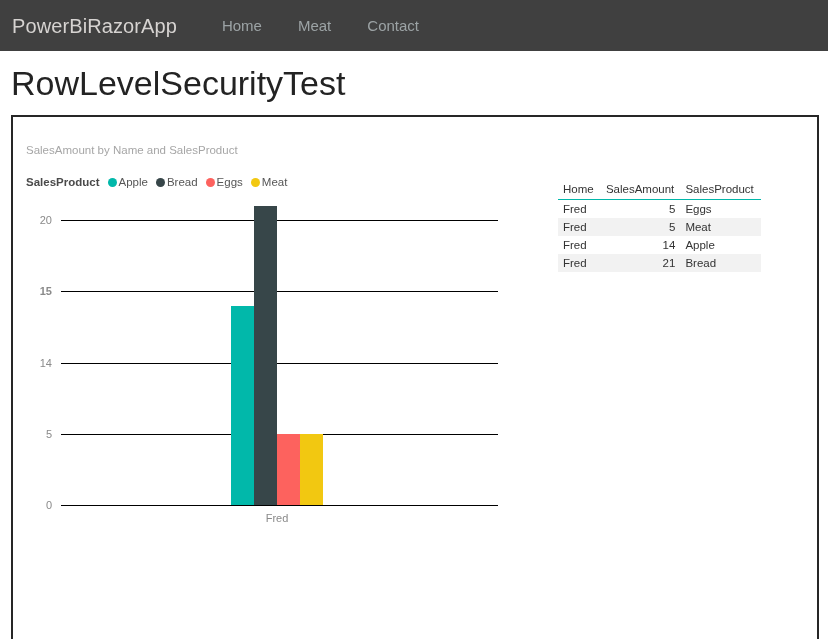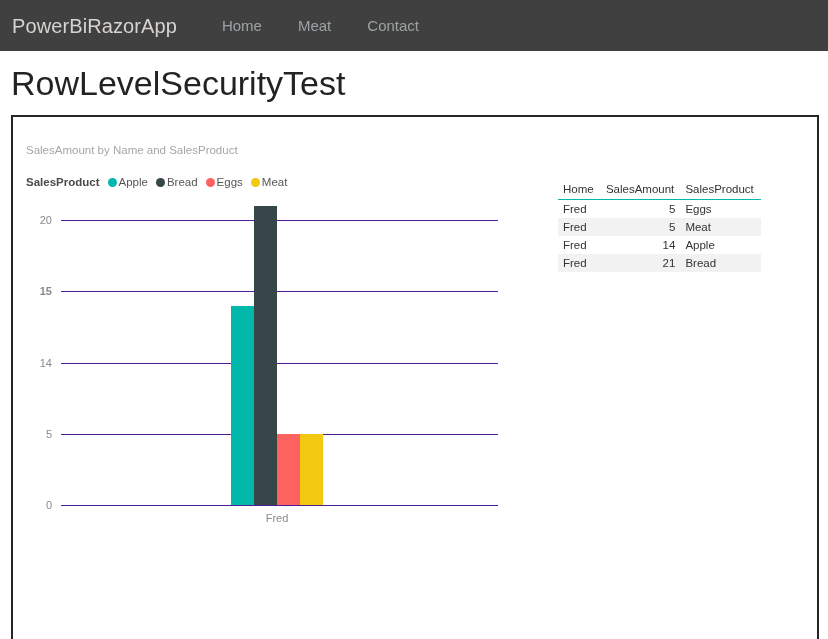--- a/index.html
+++ b/index.html
@@ -130,21 +130,21 @@
     left: 48px;
     top: 103px;
     width: 437px;
     height: 285px;
   }
   .gridline {
     position: absolute;
     left: 0;
     width: 437px;
     height: 1px;
-    background: #4c1d95;
+    background: #000000;
   }
   .axis-tick {
     position: absolute;
     right: 100%;
     margin-right: 9px;
     transform: translateY(-50%);
     font-size: 11px;
     line-height: 11px;
     color: #8a8a8a;
     white-space: nowrap;

